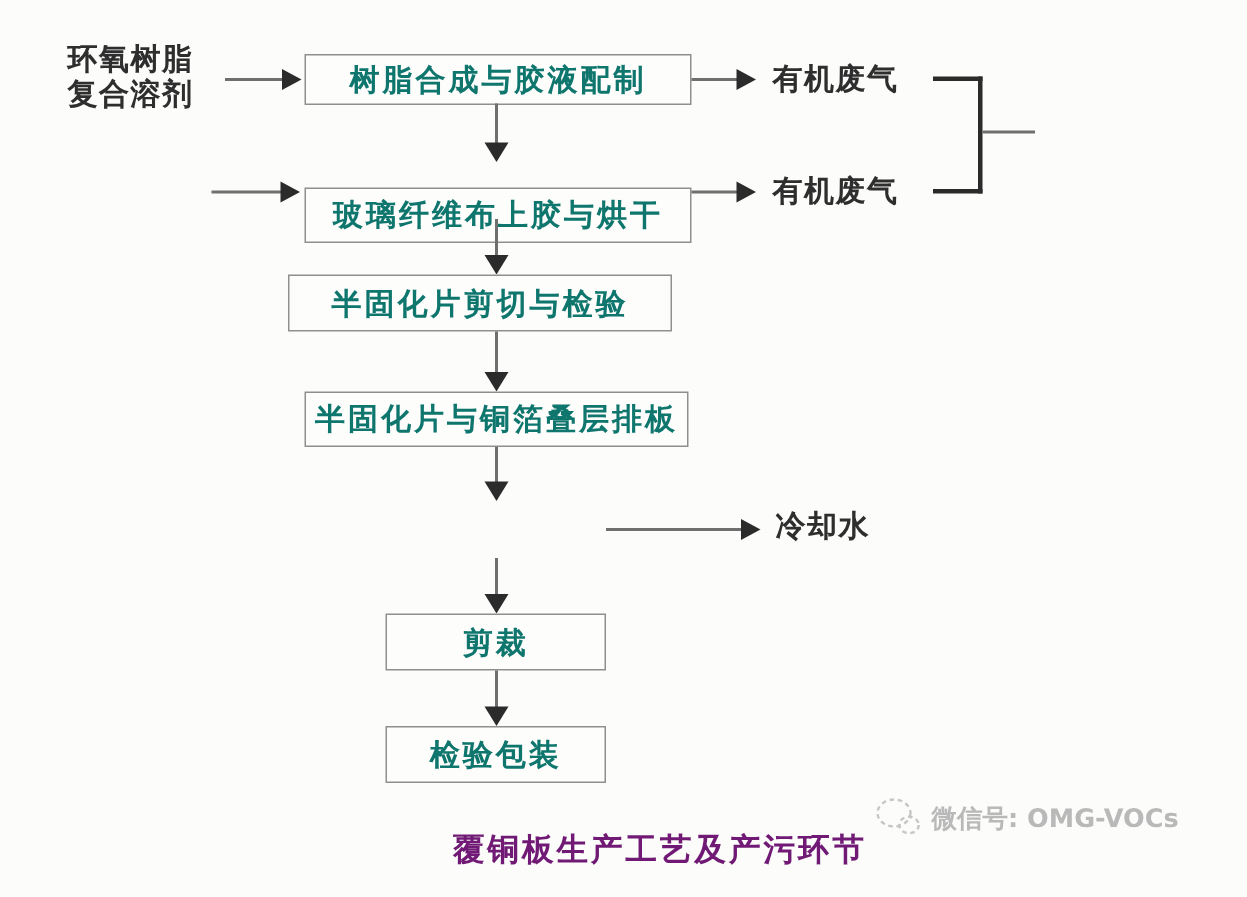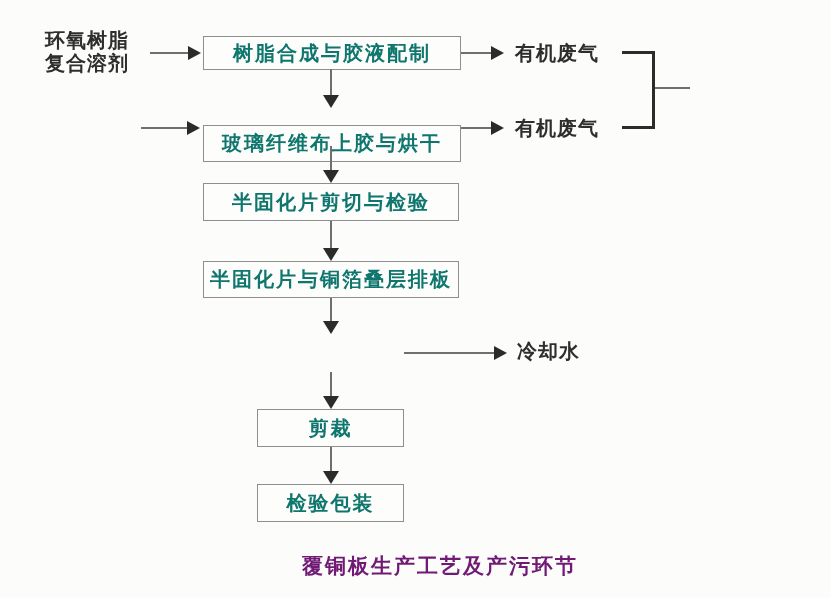--- a/index.html
+++ b/index.html
@@ -91,21 +91,21 @@
 
   <div class="bracket" style="left:622px; top:51px;  width:33px; height:3px;"></div>
   <div class="bracket" style="left:652px; top:51px;  width:3px;  height:78px;"></div>
   <div class="bracket" style="left:622px; top:126px; width:33px; height:3px;"></div>
   <div class="hline" style="left:655px; top:87px;  width:35px;"></div>
 
 
   <div class="vline" style="left:330px; top:146px; height:25px;"></div>
   <div class="head-down" style="left:323px; top:170px;"></div>
 
-  <div class="box" style="left:203px; top:183px; width:256px; height:38px;">半固化片剪切与检验</div>
+  <div class="box" style="left:192px; top:183px; width:256px; height:38px;">半固化片剪切与检验</div>
 
   <div class="vline" style="left:330px; top:221px; height:28px;"></div>
   <div class="head-down" style="left:323px; top:248px;"></div>
 
   <div class="box" style="left:203px; top:261px; width:256px; height:37px;">半固化片与铜箔叠层排板</div>
 
   <div class="vline" style="left:330px; top:298px; height:24px;"></div>
   <div class="head-down" style="left:323px; top:321px;"></div>
 
 
@@ -118,14 +118,21 @@
 
   <div class="box" style="left:257px; top:409px; width:147px; height:38px;">剪裁</div>
 
   <div class="vline" style="left:330px; top:447px; height:25px;"></div>
   <div class="head-down" style="left:323px; top:471px;"></div>
 
   <div class="box" style="left:257px; top:484px; width:147px; height:38px;">检验包装</div>
 
   <div class="caption" style="left:302px; top:552px;">覆铜板生产工艺及产污环节</div>
 
+  <div class="watermark" style="left:583px; top:531px;">
+    <svg width="32" height="28" viewBox="0 0 32 28">
+      <ellipse cx="13" cy="11" rx="11" ry="9" fill="none" stroke="#c6c6c6" stroke-width="1.6" stroke-dasharray="3 2.5"></ellipse>
+      <ellipse cx="23" cy="19" rx="6.5" ry="5.5" fill="none" stroke="#c6c6c6" stroke-width="1.6" stroke-dasharray="3 2.5"></ellipse>
+    </svg>
+    <span>微信号: OMG-VOCs</span>
+  </div>
 
 </div>
 
 </body></html>

